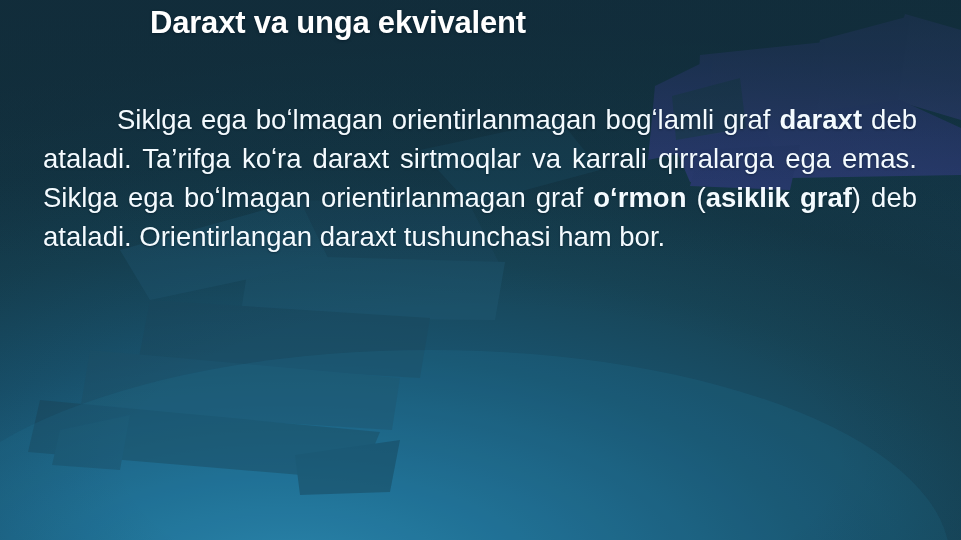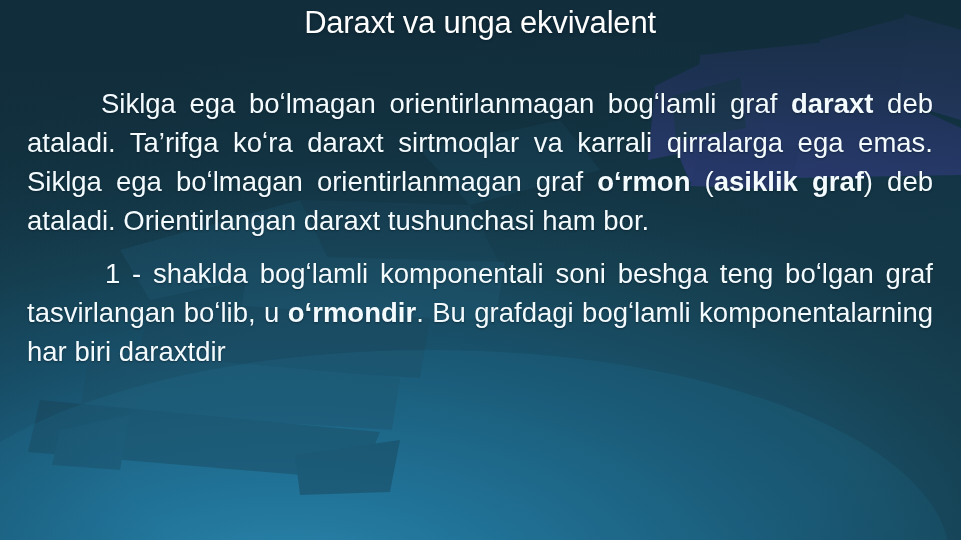--- a/index.html
+++ b/index.html
@@ -50,36 +50,36 @@
     left: 0;
     top: 0;
     width: 961px;
     height: 540px;
   }
   .slide-title {
     position: absolute;
     left: 150px;
     top: 4px;
     width: 660px;
-    text-align: center;
+    text-align: left;
     font-size: 31px;
     line-height: 38px;
-    font-weight: normal;
+    font-weight: bold;
     color: #ffffff;
     letter-spacing: -0.2px;
     text-shadow: 0 1px 3px rgba(0,20,35,0.55);
   }
   .body-block {
     position: absolute;
     left: 27px;
     top: 84px;
     width: 906px;
   }
   p.para {
-    margin: 0;
+    margin: 16px;
     color: #f4fbff;
     font-size: 27.5px;
     line-height: 39px;
     text-align: justify;
     text-justify: inter-word;
     text-shadow: 0 1px 2px rgba(0,18,32,0.45);
     font-weight: 400;
   }
   p.para.p1 { text-indent: 74px; }
   p.para.p2 { text-indent: 78px; margin-top: 14px; }
@@ -134,17 +134,16 @@
   <div class="bg-topdark"></div>
 
   <div class="content">
 
     <div class="slide-title">
       <span>Daraxt va unga ekvivalent</span><br>
     </div>
 
     <div class="body-block">
       <p class="para p1"><span>Siklga ega boʻlmagan orientirlanmagan bogʻlamli graf </span><b>daraxt</b><span> deb ataladi. Ta’rifga koʻra daraxt sirtmoqlar va karrali qirralarga ega emas. Siklga ega boʻlmagan orientirlanmagan graf </span><b>oʻrmon</b><span> (</span><b>asiklik graf</b><span>) deb ataladi. Orientirlangan daraxt tushunchasi ham bor.</span></p>
-      <p class="para p2"><span>1 - shaklda bogʻlamli komponentali soni beshga teng boʻlgan graf tasvirlangan boʻlib, u </span><b>oʻrmondir</b><span>. Bu grafdagi bogʻlamli komponentalarning har biri daraxtdir</span></p>
     </div>
 
   </div>
 </div>
 
 </body></html>

